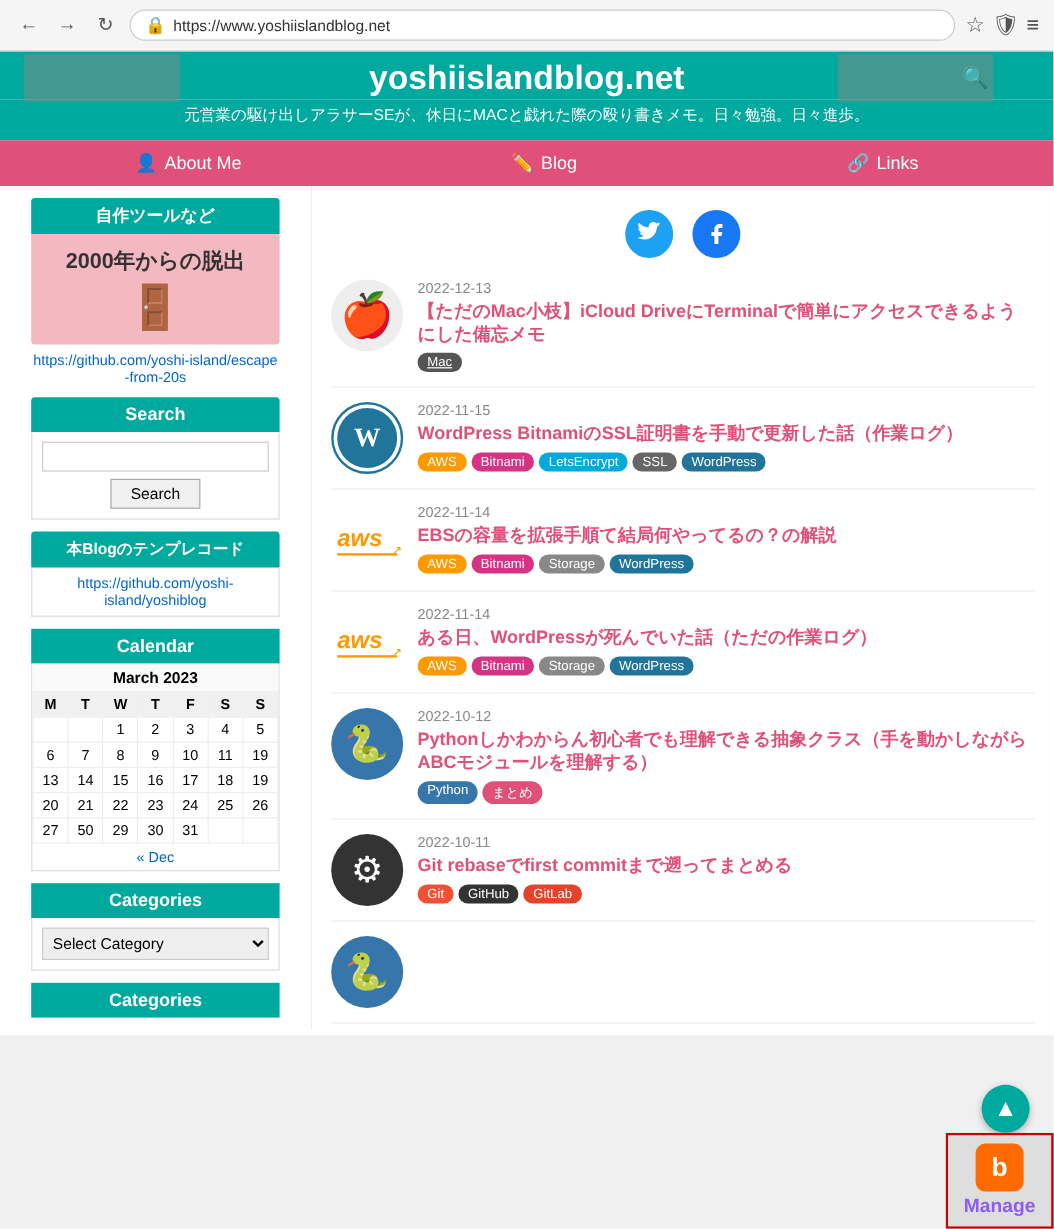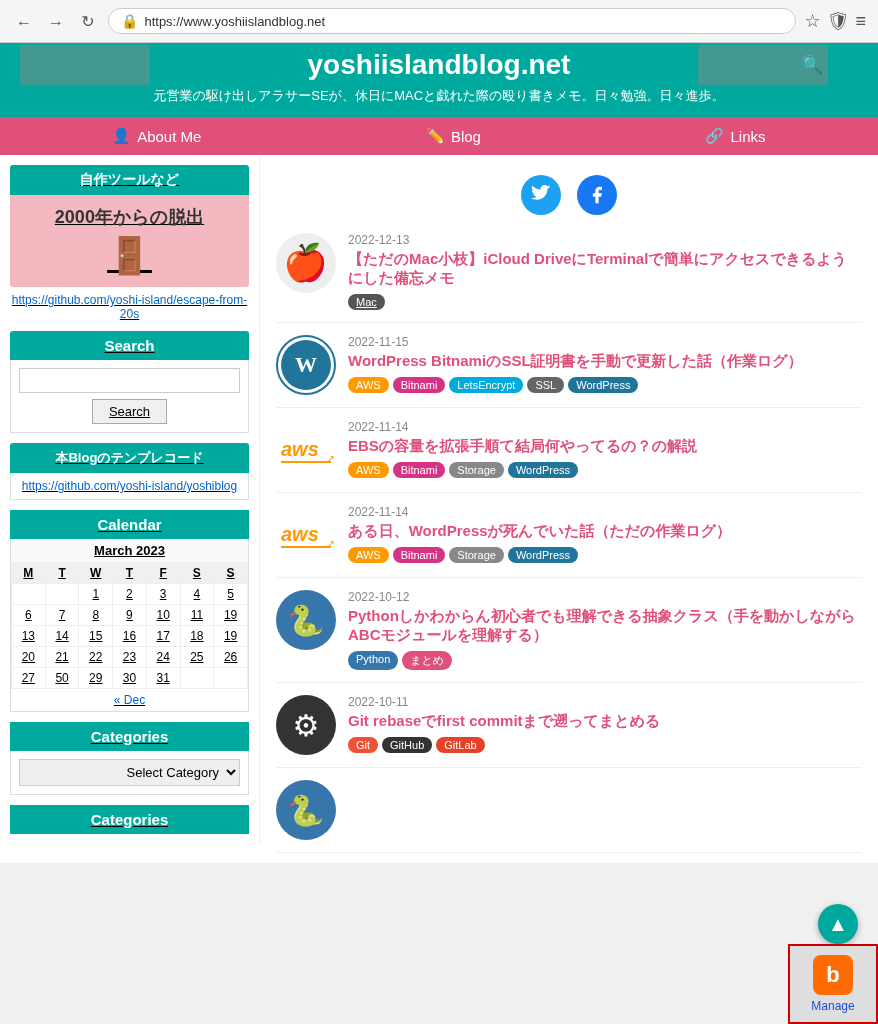--- a/index.html
+++ b/index.html
@@ -79,23 +79,22 @@
     .main-layout {
       display: flex;
       align-items: flex-start;
       background: white;
     }
 
     
     .sidebar {
       width: 260px;
       min-width: 260px;
-      padding: 10px 10px;
+      padding: 10px 26px;
       border-right: 1px solid #eee;
-      text-decoration: underline;
     }
 
     .sidebar-tool-box {
       background: #00a99d;
       color: white;
       text-align: center;
       font-size: 14px;
       font-weight: bold;
       padding: 6px;
       border-radius: 3px 3px 0 0;
@@ -241,21 +240,20 @@
     .categories-content {
       border: 1px solid #ddd;
       border-top: none;
       padding: 8px;
     }
     .category-select {
       width: 100%;
       padding: 4px;
       font-size: 13px;
       border: 1px solid #ccc;
-      text-align: right;
     }
     .categories-title2 {
       background: #00a99d;
       color: white;
       text-align: center;
       font-size: 15px;
       font-weight: bold;
       padding: 6px;
       margin-top: 10px;
     }
@@ -391,21 +389,21 @@
       width: 40px; height: 40px;
       background: #ff6b00;
       border-radius: 8px;
       display: flex;
       align-items: center;
       justify-content: center;
       color: white;
       font-size: 22px;
       font-weight: bold;
     }
-    .manage-label { font-size: 12px; font-weight: normal; color: #1d4ed8; }
+    .manage-label { font-size: 16px; font-weight: bold; color: #8b5cf6; }
 
     .header-top {
       display: flex;
       align-items: center;
       justify-content: center;
       position: relative;
       padding: 6px 10px 2px;
       background: #00a99d;
     }
     .header-ad-left {

